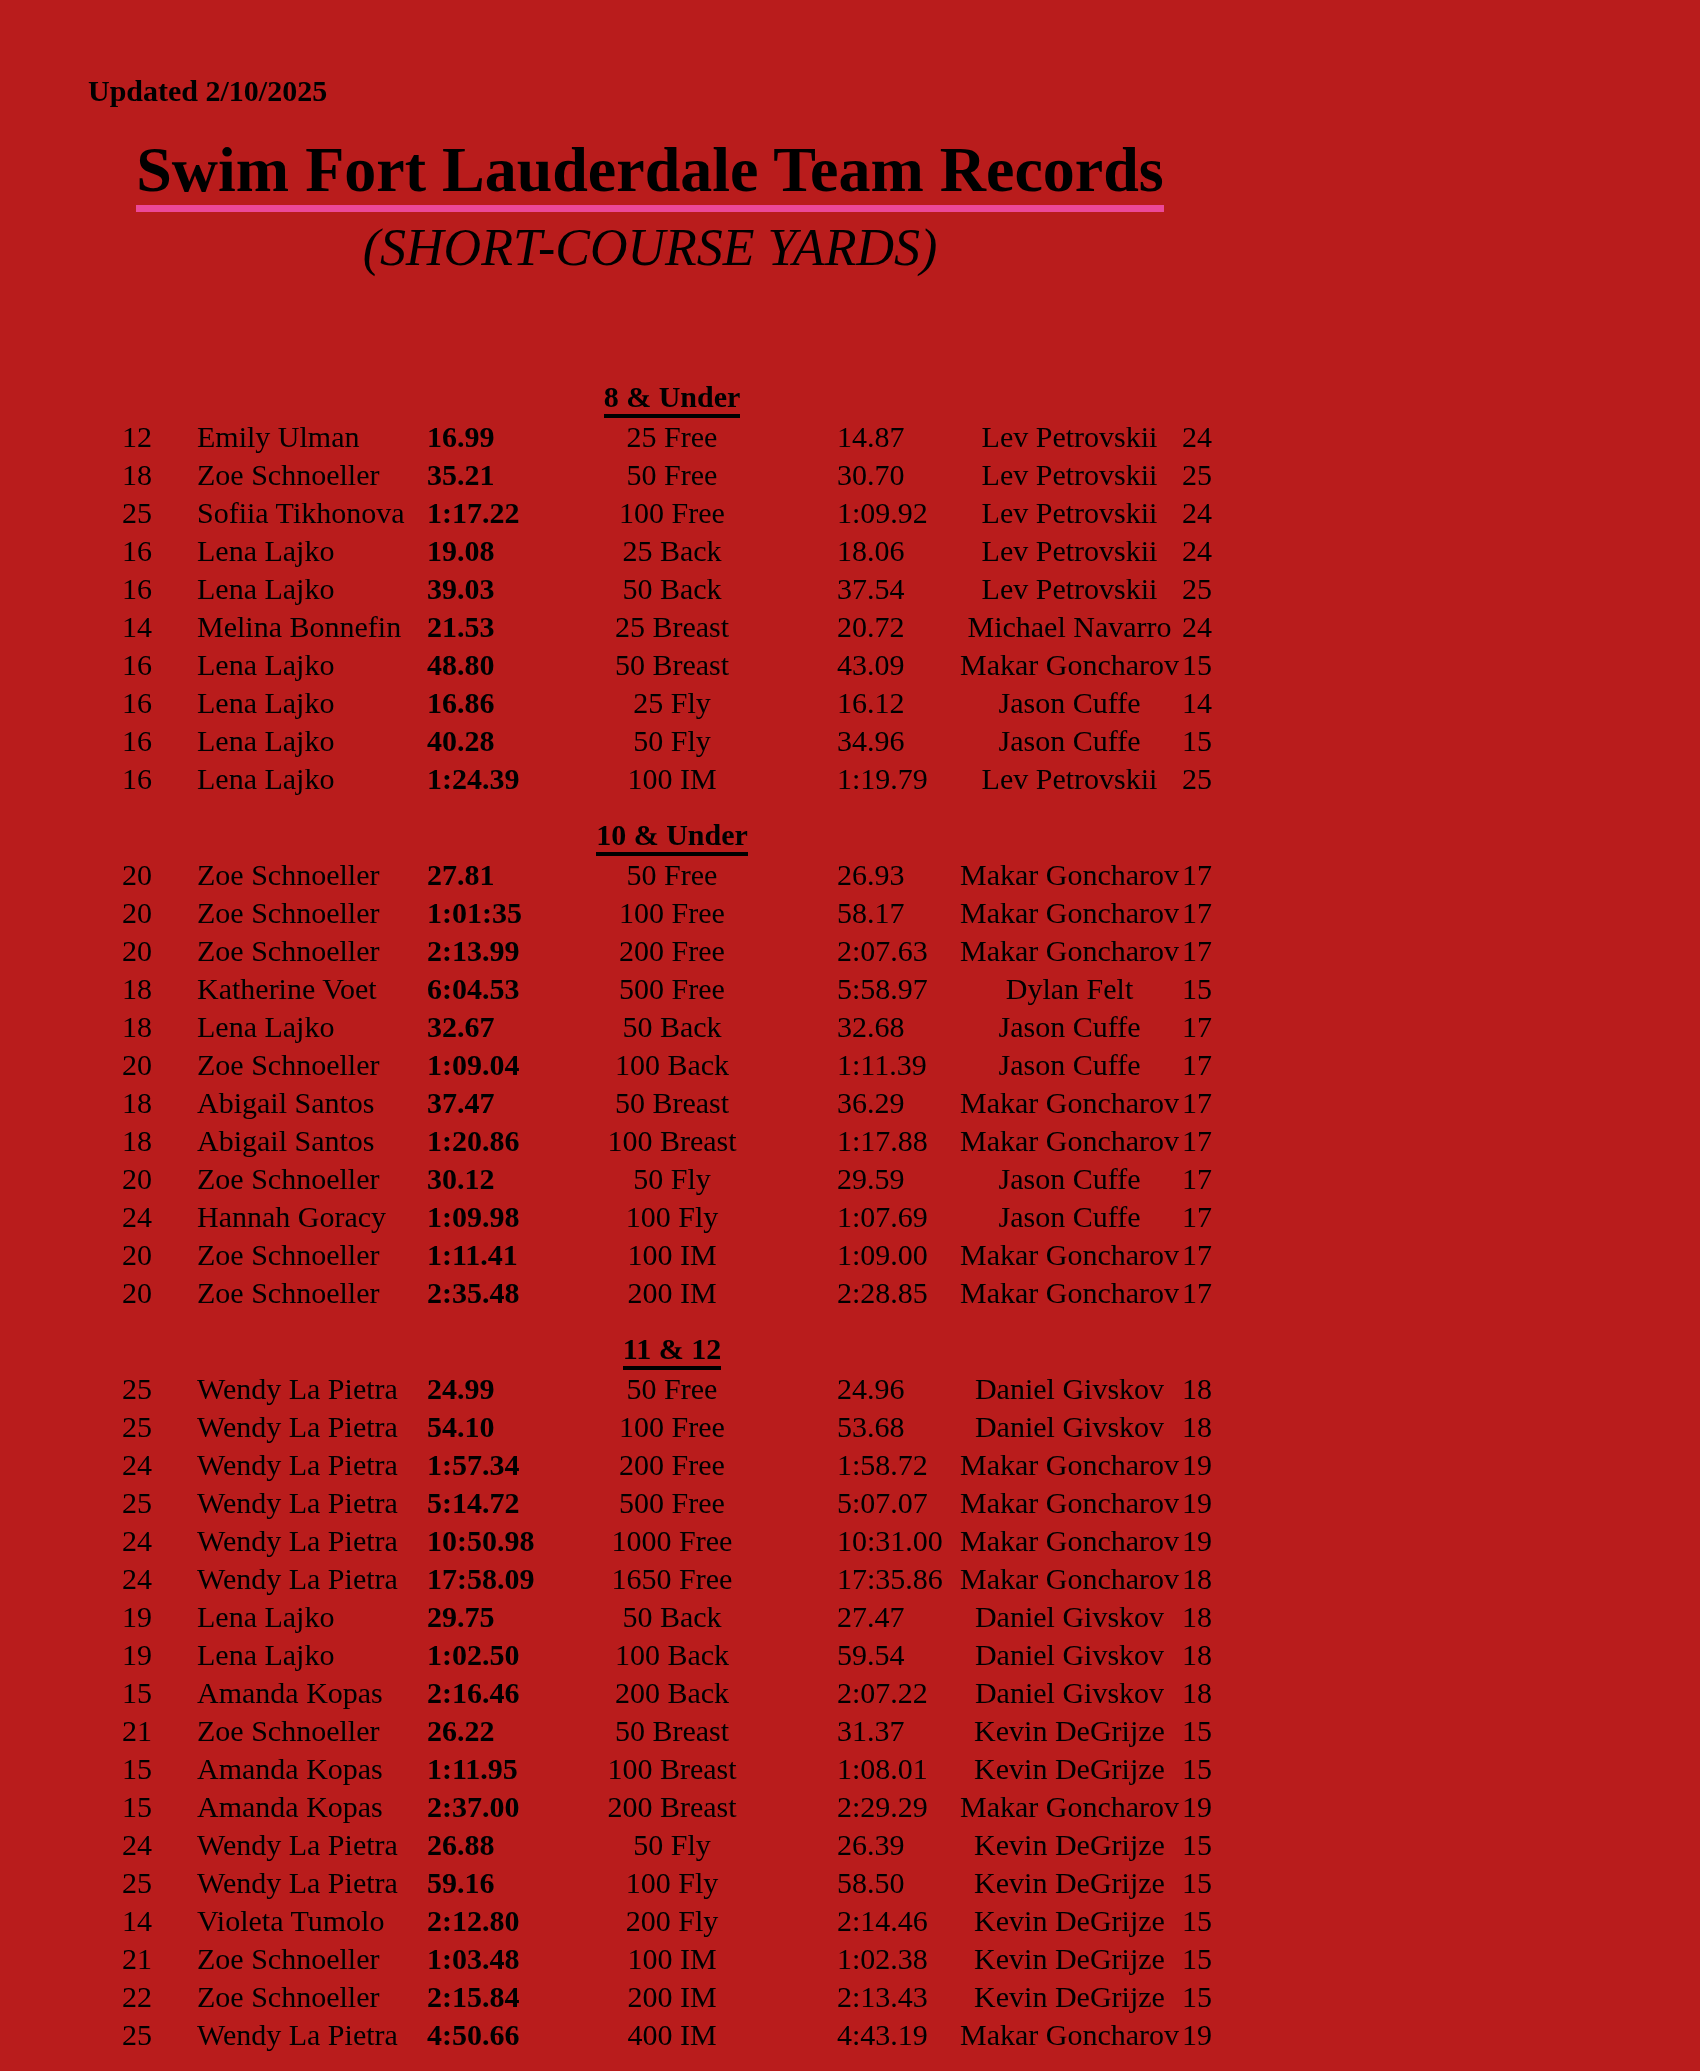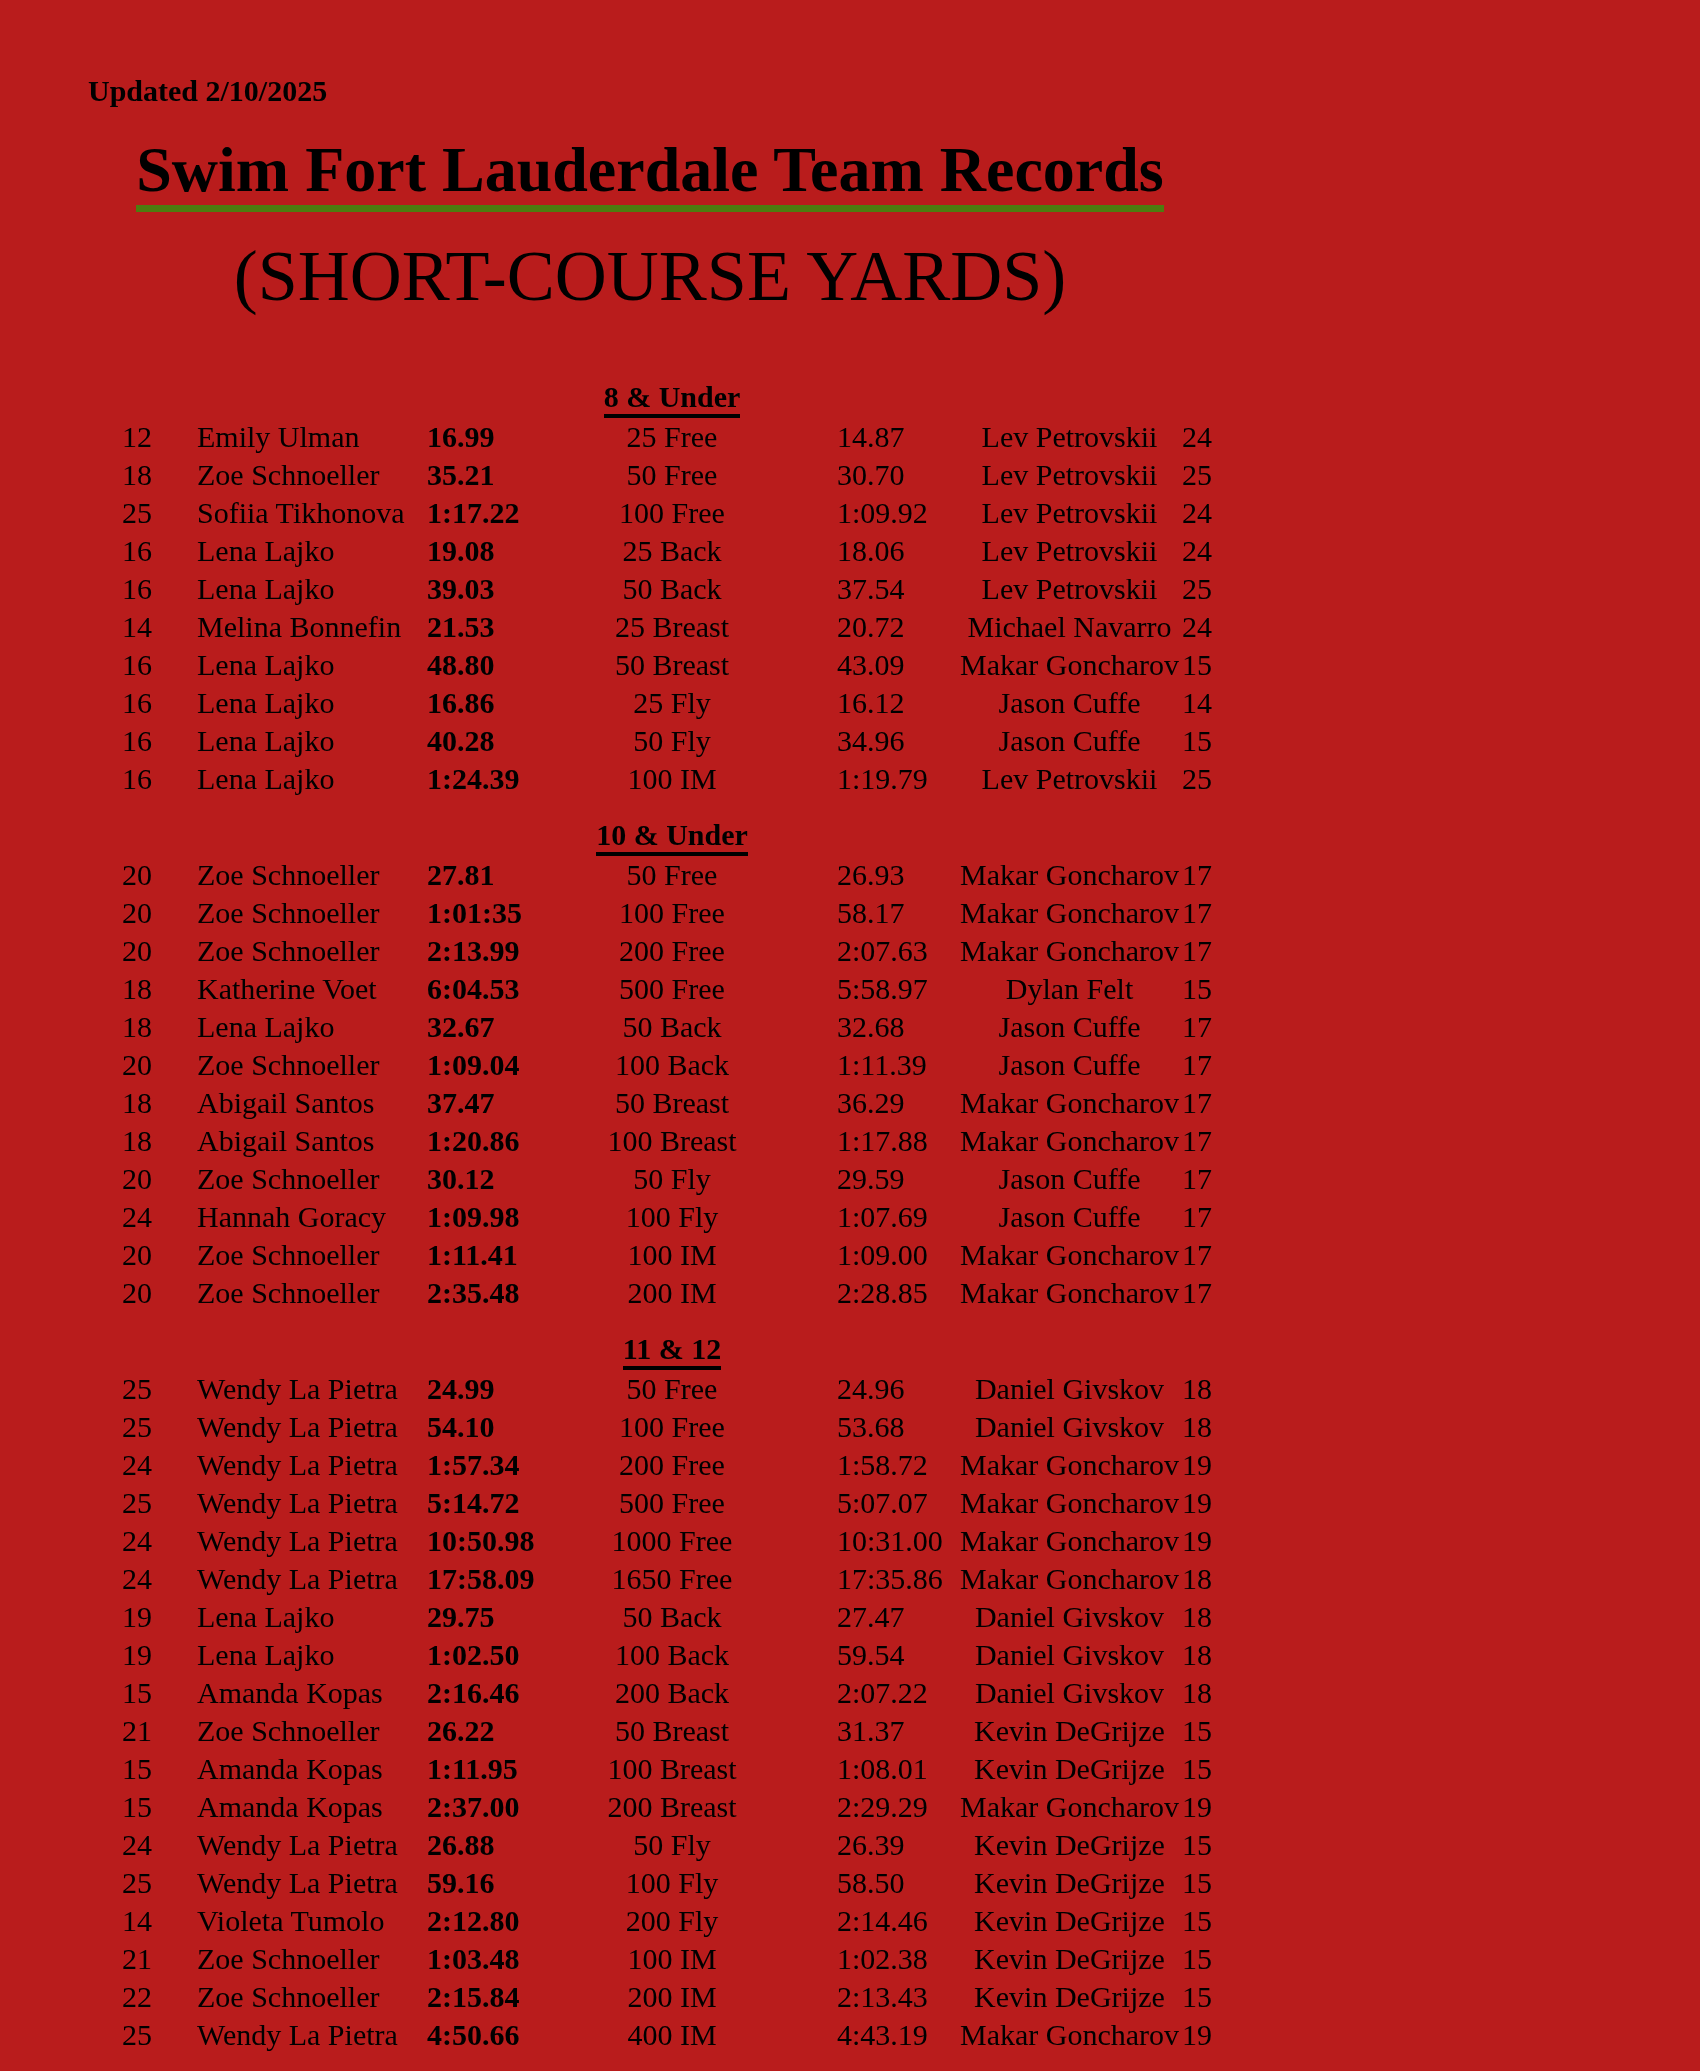--- a/index.html
+++ b/index.html
@@ -26,28 +26,29 @@
     left: 0;
     width: 1300px;
     text-align: center;
   }
   .doc-title {
     display: inline-block;
     font-size: 64px;
     font-weight: bold;
     line-height: 1;
     padding-bottom: 3px;
-    border-bottom: 7px solid #4d7c0f;
+    border-bottom: 7px solid #ec4899;
     white-space: nowrap;
   }
   .doc-subtitle {
-    font-size: 72px;
+    font-size: 52px;
     line-height: 1;
-    margin-top: 28px;
+    margin-top: 10px;
     white-space: nowrap;
+    font-style: italic;
   }
   .records {
     position: absolute;
     top: 380px;
     left: 0;
     width: 1700px;
     padding-left: 32px;
   }
   .section-head {
     box-sizing: content-box;

